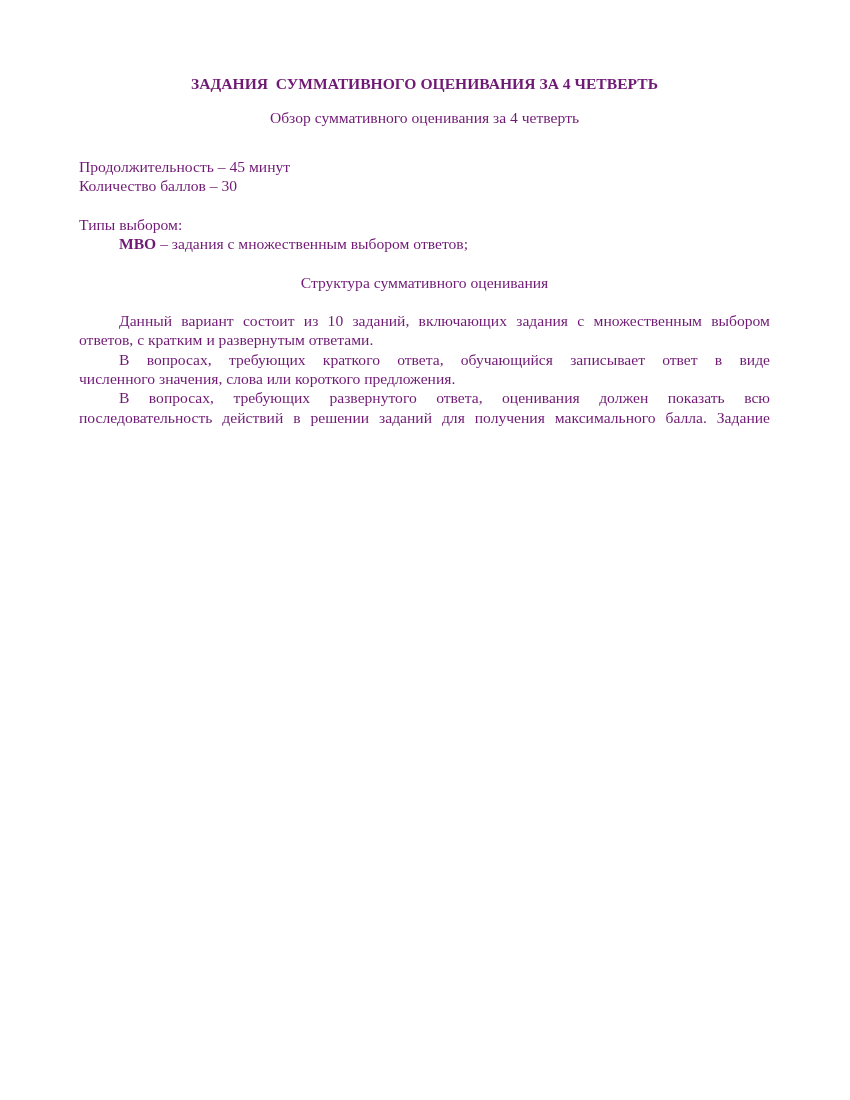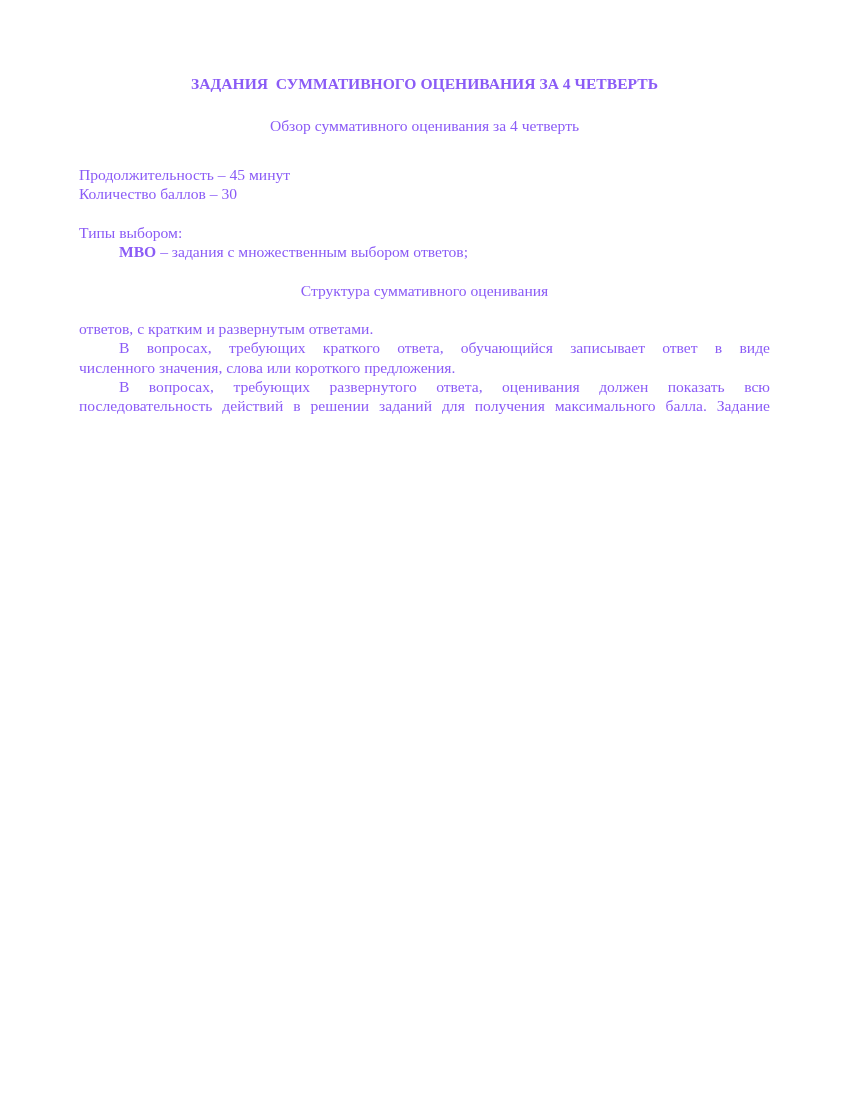--- a/index.html
+++ b/index.html
@@ -9,35 +9,35 @@
     height: 1100px;
     background: #ffffff;
     overflow: hidden;
   }
   .page {
     position: relative;
     width: 850px;
     height: 1100px;
     background: #ffffff;
     font-family: "Liberation Serif", "DejaVu Serif", serif;
-    color: #8b5cf6;
+    color: #701a75;
   }
   .content {
     position: absolute;
     left: 79px;
     top: 74px;
     width: 691px;
     font-size: 15.6px;
     line-height: 19.3px;
   }
   .line { min-height: 19.3px; }
   .center { text-align: center; }
   .bold { font-weight: bold; }
   .h2 { margin-top: 8.9px; }
-  .h3 { margin-top: 23px; }
+  .h3 { margin-top: 15px; }
   .gap-lg { height: 29.2px; }
   .blank { height: 19.3px; }
   .indent { text-indent: 40px; }
   .list-item { padding-left: 40px; }
   .jfull {
     text-align: justify;
     text-align-last: justify;
   }
 </style>
 </head>
@@ -67,20 +67,21 @@
     </div>
 
 
 
     <div class="blank"></div>
 
     <div class="line center">Структура суммативного оценивания</div>
 
     <div class="blank"></div>
 
+    <div class="line indent jfull">Данный вариант состоит из 10 заданий, включающих задания с множественным выбором</div>
     <div class="line">ответов, с кратким и развернутым ответами.</div>
 
     <div class="line indent jfull">В вопросах, требующих краткого ответа, обучающийся записывает ответ в виде</div>
     <div class="line">численного значения, слова или короткого предложения.</div>
 
     <div class="line indent jfull">В вопросах, требующих развернутого ответа, оценивания должен показать всю</div>
     <div class="line jfull">последовательность действий в решении заданий для получения максимального балла. Задание</div>
 
   </div>
 </div>

